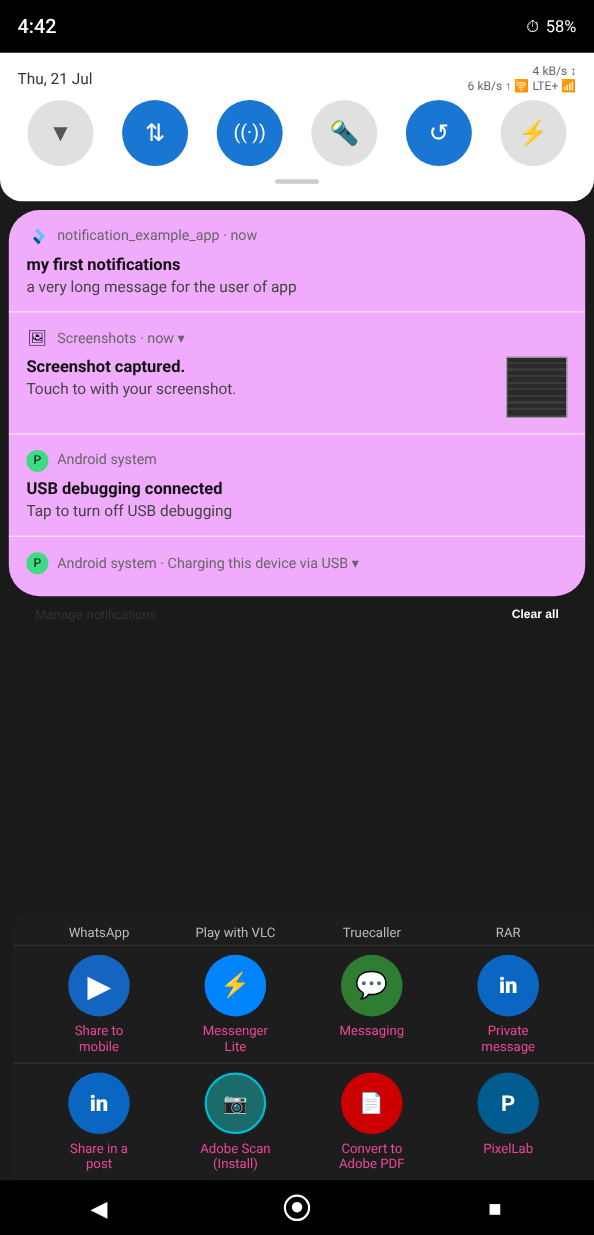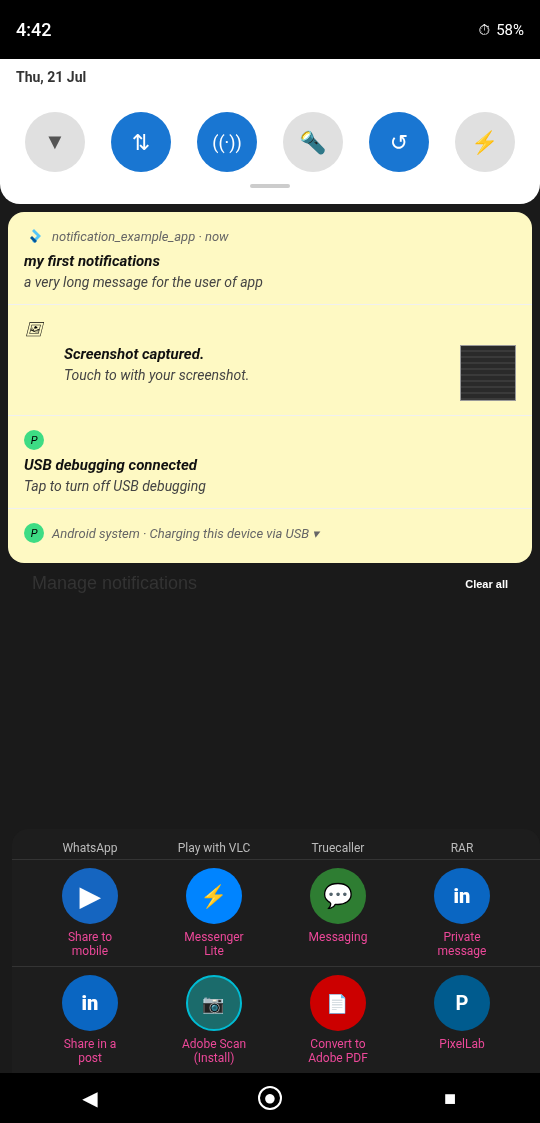--- a/index.html
+++ b/index.html
@@ -13,21 +13,21 @@
     }
 
     
     .status-bar {
       background: #000;
       color: #fff;
       display: flex;
       justify-content: space-between;
       align-items: center;
       padding: 8px 16px;
-      height: 59px;
+      height: 48px;
     }
     .status-time {
       font-size: 18px;
       font-weight: 500;
     }
     .status-right {
       display: flex;
       align-items: center;
       gap: 6px;
       font-size: 15px;
@@ -37,24 +37,23 @@
     .quick-settings {
       background: #fff;
       border-radius: 0 0 20px 20px;
       padding: 10px 16px 16px;
       margin-bottom: 8px;
     }
     .date-row {
       display: flex;
       justify-content: space-between;
       align-items: center;
-      margin-bottom: 27px;
+      margin-bottom: 4px;
       font-size: 14px;
       color: #333;
-      font-weight: bold;
     }
     .network-info {
       font-size: 11px;
       color: #666;
       text-align: right;
       line-height: 1.3;
     }
     .quick-toggles {
       display: flex;
       justify-content: space-around;
@@ -82,25 +81,24 @@
     .drag-handle {
       width: 40px;
       height: 4px;
       background: #ccc;
       border-radius: 2px;
       margin: 12px auto 0;
     }
 
     
     .notifications-container {
-      background: #fef9c3;
-      border-radius: 16px;
+      background: #f0abfc;
+      border-radius: 28px;
       margin: 0 8px 4px;
       overflow: hidden;
-      font-style: italic;
     }
 
     .notification-item {
       padding: 14px 16px;
       border-bottom: 1px solid #f0f0f0;
     }
     .notification-item:last-child {
       border-bottom: none;
     }
     .notif-header {
@@ -129,21 +127,20 @@
       margin-bottom: 4px;
     }
     .notif-body {
       font-size: 14px;
       color: #444;
     }
     .notif-screenshot-row {
       display: flex;
       justify-content: center;
       align-items: flex-start;
-      margin-left: 40px;
     }
     .notif-screenshot-text {
       flex: 1;
     }
     .screenshot-thumb {
       width: 56px;
       height: 56px;
       background: #2a2a2a;
       border: 1px solid #999;
       display: flex;
@@ -158,21 +155,21 @@
       background: repeating-linear-gradient(
         0deg,
         #3a3a3a 0px,
         #3a3a3a 2px,
         #2a2a2a 2px,
         #2a2a2a 6px
       );
     }
     .manage-notif {
       color: #333;
-      font-size: 18px;
+      font-size: 12px;
       background: none;
       border: none;
       cursor: pointer;
     }
     .clear-all {
       color: #fff;
       font-size: 11px;
       font-weight: 600;
       background: none;
       border: none;
@@ -264,20 +261,25 @@
   <span class="status-time">4:42</span>
   <div class="status-right">
     <span>⏱</span>
     <span>58%</span>
   </div>
 </div>
 
 <div class="quick-settings">
   <div class="date-row">
     <span>Thu, 21 Jul</span>
+    <div class="network-info">
+      <span>4 kB/s ↕</span><br>
+      <span>6 kB/s ↑</span>
+      <span> 🛜 LTE+ 📶</span>
+    </div>
   </div>
   <div class="quick-toggles">
     <div class="toggle-btn inactive">
       <span>▼</span>
     </div>
     <div class="toggle-btn active">
       <span>⇅</span>
     </div>
     <div class="toggle-btn active">
       <span style="font-size:18px;">((·))</span>
@@ -307,35 +309,37 @@
       </div>
       <span class="notif-app-name">notification_example_app · now</span>
     </div>
     <div class="notif-title">my first notifications</div>
     <div class="notif-body">a very long message for the user of app</div>
   </div>
 
   <div class="notification-item">
     <div class="notif-header">
       <div class="notif-icon">🖼</div>
+      <span class="notif-app-name">Screenshots · now ▾</span>
     </div>
     <div class="notif-screenshot-row">
       <div class="notif-screenshot-text">
         <div class="notif-title">Screenshot captured.</div>
         <div class="notif-body">Touch to with your screenshot.</div>
       </div>
       <div class="screenshot-thumb">
         <div class="screenshot-thumb-lines"></div>
       </div>
     </div>
   </div>
 
   <div class="notification-item">
     <div class="notif-header">
       <div class="notif-icon" style="width:20px;height:20px;background:#3DDC84;border-radius:50%;display:flex;align-items:center;justify-content:center;font-size:11px;">P</div>
+      <span class="notif-app-name">Android system</span>
     </div>
     <div class="notif-title">USB debugging connected</div>
     <div class="notif-body">Tap to turn off USB debugging</div>
   </div>
 
   <div class="notification-item">
     <div class="notif-header">
       <div class="notif-icon" style="width:20px;height:20px;background:#3DDC84;border-radius:50%;display:flex;align-items:center;justify-content:center;font-size:11px;">P</div>
       <span class="notif-app-name">Android system · Charging this device via USB ▾</span>
     </div>

